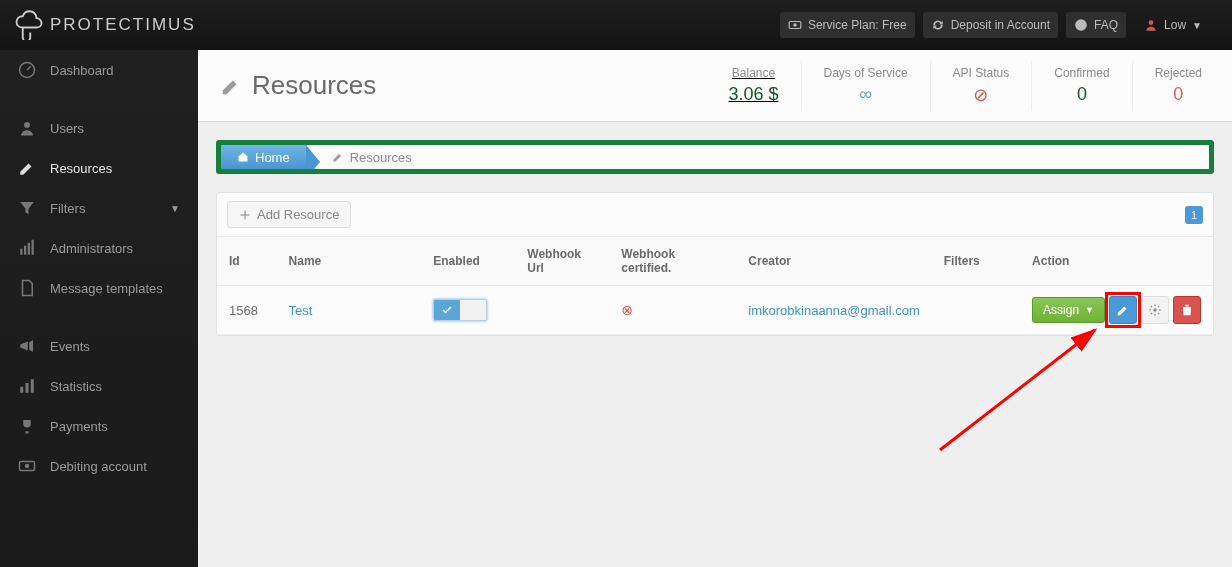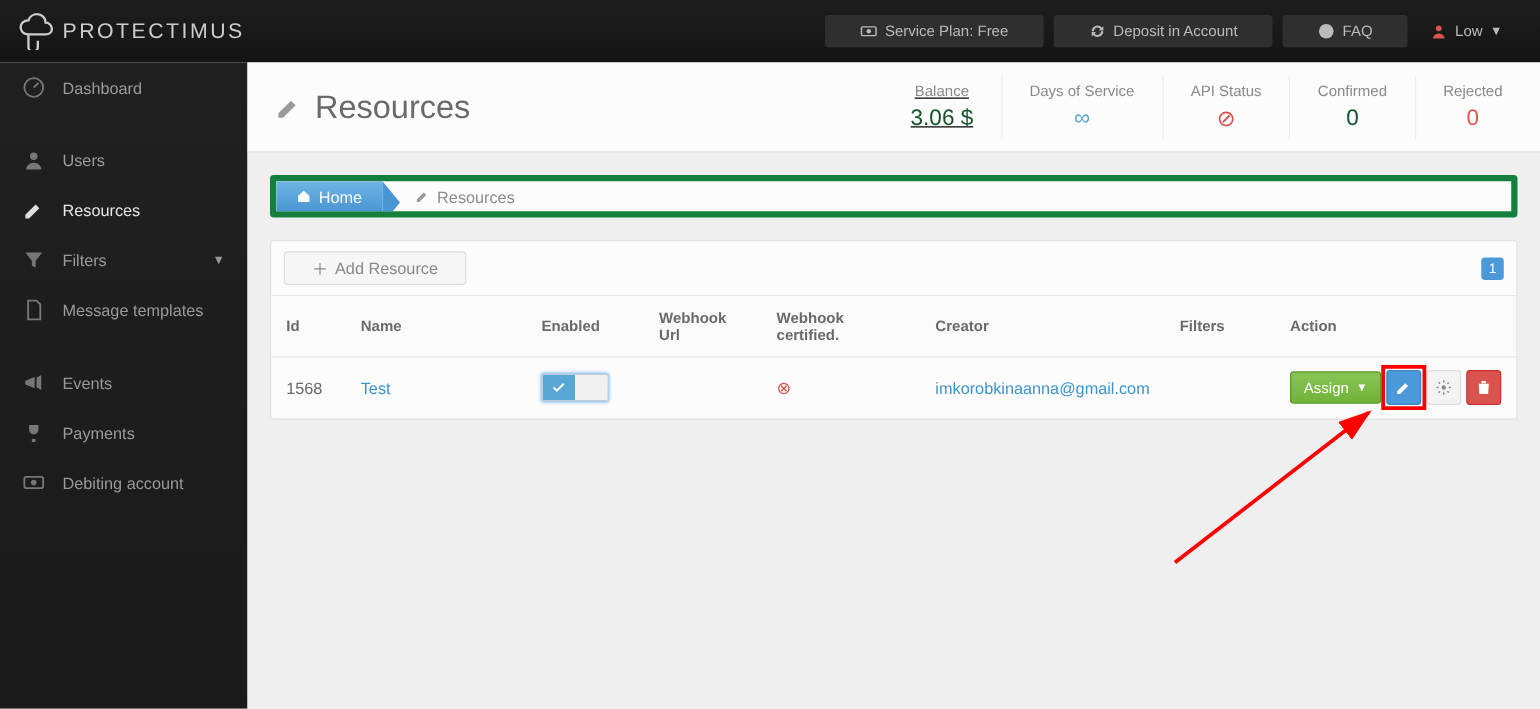--- a/index.html
+++ b/index.html
@@ -4,21 +4,21 @@
 <style>
   * { box-sizing: border-box; margin:0; padding:0; font-family: Arial, Helvetica, sans-serif; }
   body { background:#f4f4f4; width:1232px; height:567px; overflow:hidden; position:relative; }
 
   
   .topbar { height:50px; background:#1b1b1b; background:linear-gradient(#1e1e1e,#141414); display:flex; align-items:center; color:#bbb; }
   .logo { display:flex; align-items:center; gap:6px; padding:0 14px; color:#ccc; letter-spacing:2px; font-size:17px; font-weight:300; }
   .logo svg { width:30px; height:30px; }
   .logo-text { font-family:Arial; }
   .top-right { margin-left:auto; display:flex; align-items:center; gap:8px; padding-right:20px; }
-  .top-btn { background:#2f2f2f; color:#bbb; border:none; padding:6px 28px; border-radius:3px; font-size:12px; display:flex; align-items:center; gap:6px; cursor:pointer; }
+  .top-btn { background:#2f2f2f; color:#bbb; border:none; padding:6px 8px; border-radius:3px; font-size:12px; display:flex; align-items:center; gap:6px; cursor:pointer; }
   .top-btn svg { width:14px; height:14px; fill:#bbb; }
   .user-menu { display:flex; align-items:center; gap:6px; color:#bbb; font-size:12px; cursor:pointer; padding:6px 10px; }
   .user-menu .caret { font-size:10px; }
   .user-menu svg.usericon { width:14px; height:14px; fill:#d9534f; }
 
   
   .sidebar { position:absolute; top:50px; left:0; width:198px; bottom:0; background:linear-gradient(#202020,#1a1a1a); color:#9a9a9a; }
   .nav-item { display:flex; align-items:center; gap:14px; padding:11px 18px; font-size:13px; color:#9a9a9a; cursor:pointer;text-align:right; }
   .nav-item svg { width:18px; height:18px; fill:#777; }
   .nav-item.active { color:#e6e6e6; }
@@ -43,21 +43,21 @@
   
   .crumbs { margin:18px; background:#fcfcfc; border:5px solid #15803d; border-radius:3px; height:34px; display:flex; align-items:center; overflow:hidden; }
   .crumb { padding:0 16px; font-size:13px; color:#8b8b8b; display:flex; align-items:center; gap:6px; height:100%; }
   .crumb.home { background:linear-gradient(#6fb5e3,#4a96d4); color:#fff; position:relative; }
   .crumb.home::after { content:""; position:absolute; right:-14px; top:0; width:0; height:0; border-top:17px solid transparent; border-bottom:17px solid transparent; border-left:14px solid #4a96d4; }
   .crumb svg { width:12px; height:12px; fill:currentColor; }
 
   
   .panel { margin:0 18px 18px; background:#fcfcfc; border:1px solid #e3e3e3; border-radius:3px; }
   .panel-toolbar { display:flex; align-items:center; padding:8px 10px; border-bottom:1px solid #e7e7e7; }
-  .btn-add { background:#f6f6f6; border:1px solid #ddd; color:#888; font-size:13px; padding:5px 22px; border-radius:3px; display:flex; align-items:center; gap:6px; cursor:pointer; }
+  .btn-add { background:#f6f6f6; border:1px solid #ddd; color:#888; font-size:13px; padding:5px 11px; border-radius:3px; display:flex; align-items:center; gap:6px; cursor:pointer; }
   .btn-add svg{width:12px;height:12px;fill:#888;}
   .page-badge { margin-left:auto; background:#4c99d9; color:#fff; font-size:11px; width:18px; height:18px; border-radius:3px; display:flex; align-items:center; justify-content:center; }
 
   table { width:100%; border-collapse:collapse; }
   th { text-align:left; font-size:12px; color:#6a6a6a; font-weight:bold; padding:10px 12px; border-bottom:1px solid #e7e7e7; background:#fafafa; }
   td { font-size:13px; color:#6a6a6a; padding:10px 12px; border-bottom:1px solid #eee; vertical-align:middle; }
   td a { color:#3d92d0; text-decoration:none; }
   .toggle { display:inline-flex; width:54px; height:22px; border:1px solid #bcd; border-radius:2px; overflow:hidden; background:#eee; box-shadow:0 0 3px #6ab2ea; }
   .toggle .on { width:50%; background:#5aa7d6; display:flex; align-items:center; justify-content:center; }
   .toggle .on svg{width:12px;height:12px;fill:#fff;}
@@ -148,30 +148,47 @@
   </div>
   <div class="nav-item">
     <svg viewBox="0 0 24 24">
         <path d="M3 4h18l-7 9v7l-4-2v-5L3 4z"></path>
       </svg>
     <span>Filters</span>
     <span class="caret">▼</span>
   </div>
   <div class="nav-item">
     <svg viewBox="0 0 24 24">
+        <rect x="3" y="13" width="3" height="8"></rect>
+        <rect x="8" y="9" width="3" height="12"></rect>
+        <rect x="13" y="5" width="3" height="16"></rect>
+        <rect x="18" y="1" width="3" height="20"></rect>
+      </svg>
+    <span>Administrators</span>
+  </div>
+  <div class="nav-item">
+    <svg viewBox="0 0 24 24">
         <path d="M6 2h9l4 4v16H6z" fill="none" stroke="#777" stroke-width="2"></path>
       </svg>
     <span>Message templates</span>
   </div>
   <div class="nav-sep"></div>
   <div class="nav-item">
     <svg viewBox="0 0 24 24">
         <path d="M3 10v4l10 4V6L3 10zm12-3l5-3v16l-5-3z"></path>
       </svg>
     <span>Events</span>
+  </div>
+  <div class="nav-item">
+    <svg viewBox="0 0 24 24">
+        <rect x="3" y="13" width="4" height="8"></rect>
+        <rect x="10" y="8" width="4" height="13"></rect>
+        <rect x="17" y="3" width="4" height="18"></rect>
+      </svg>
+    <span>Statistics</span>
   </div>
   <div class="nav-item">
     <svg viewBox="0 0 24 24">
         <path d="M7 4h10v5a5 5 0 0 1-10 0V4zM10 19h4v3h-4zM12 14v5"></path>
       </svg>
     <span>Payments</span>
   </div>
   <div class="nav-item">
     <svg viewBox="0 0 24 24">
         <rect x="2" y="6" width="20" height="12" rx="2" fill="none" stroke="#777" stroke-width="2"></rect>

